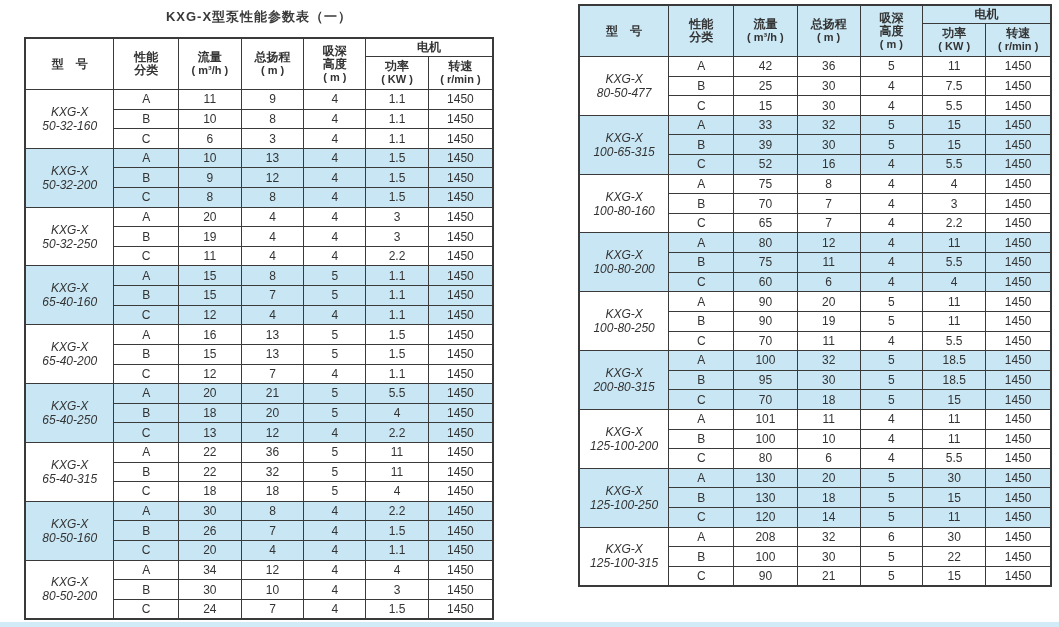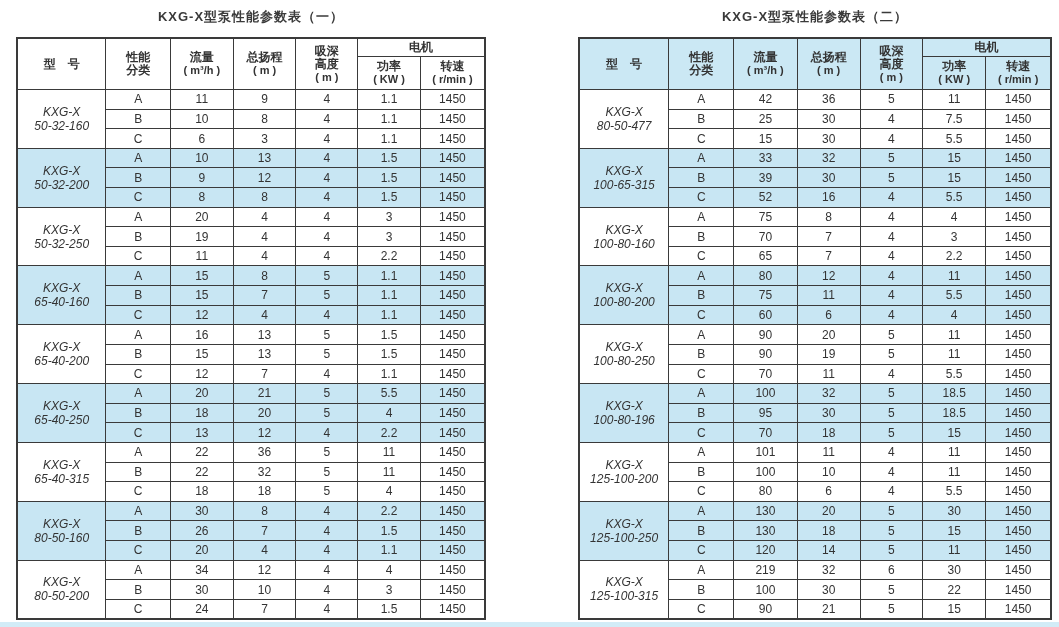--- a/index.html
+++ b/index.html
@@ -13,21 +13,21 @@
   html,body{width:1059px;height:627px;}
   body{
     background:#ffffff;
     font-family:"Liberation Sans","DejaVu Sans",sans-serif;
     color:var(--text);
     position:relative;
     overflow:hidden;
   }
   .page{position:absolute;inset:0;}
   .table-card{position:absolute;top:4px;}
-  .table-card.left{left:16px;width:470px;}
+  .table-card.left{left:24px;width:470px;}
   .table-card.right{left:578px;width:474px;}
   .table-title{
     height:33px;
     line-height:26px;
     text-align:center;
     font-size:13px;
     font-weight:bold;
     letter-spacing:1px;
     color:#3a3a3a;
   }
@@ -362,21 +362,20 @@
             <td>7</td>
             <td>4</td>
             <td>1.5</td>
             <td>1450</td>
           </tr>
         </tbody>
     </table>
   </section>
 
   <section class="table-card right">
-    <div class="table-title">KXG-X型泵性能参数表（二）</div>
     <table class="pump-table shaded-header">
       <colgroup>
         <col style="width:19%">
           <col style="width:13.8%">
           <col style="width:13.4%">
         <col style="width:13.4%">
           <col style="width:13.2%">
           <col style="width:13.4%">
           <col style="width:13.8%">
       </colgroup>
@@ -550,21 +549,21 @@
             <td>C</td>
             <td>70</td>
             <td>11</td>
             <td>4</td>
             <td>5.5</td>
             <td>1450</td>
           </tr>
           <tr class="shaded">
             <td rowspan="3" class="model-cell">
               <span>KXG-X</span>
-              <span>100-80-196</span>
+              <span>200-80-315</span>
             </td>
             <td>A</td>
             <td>100</td>
             <td>32</td>
             <td>5</td>
             <td>18.5</td>
             <td>1450</td>
           </tr>
           <tr class="shaded">
             <td>B</td>
@@ -637,21 +636,21 @@
             <td>5</td>
             <td>11</td>
             <td>1450</td>
           </tr>
           <tr>
             <td rowspan="3" class="model-cell">
               <span>KXG-X</span>
               <span>125-100-315</span>
             </td>
             <td>A</td>
-            <td>219</td>
+            <td>208</td>
             <td>32</td>
             <td>6</td>
             <td>30</td>
             <td>1450</td>
           </tr>
           <tr>
             <td>B</td>
             <td>100</td>
             <td>30</td>
             <td>5</td>

